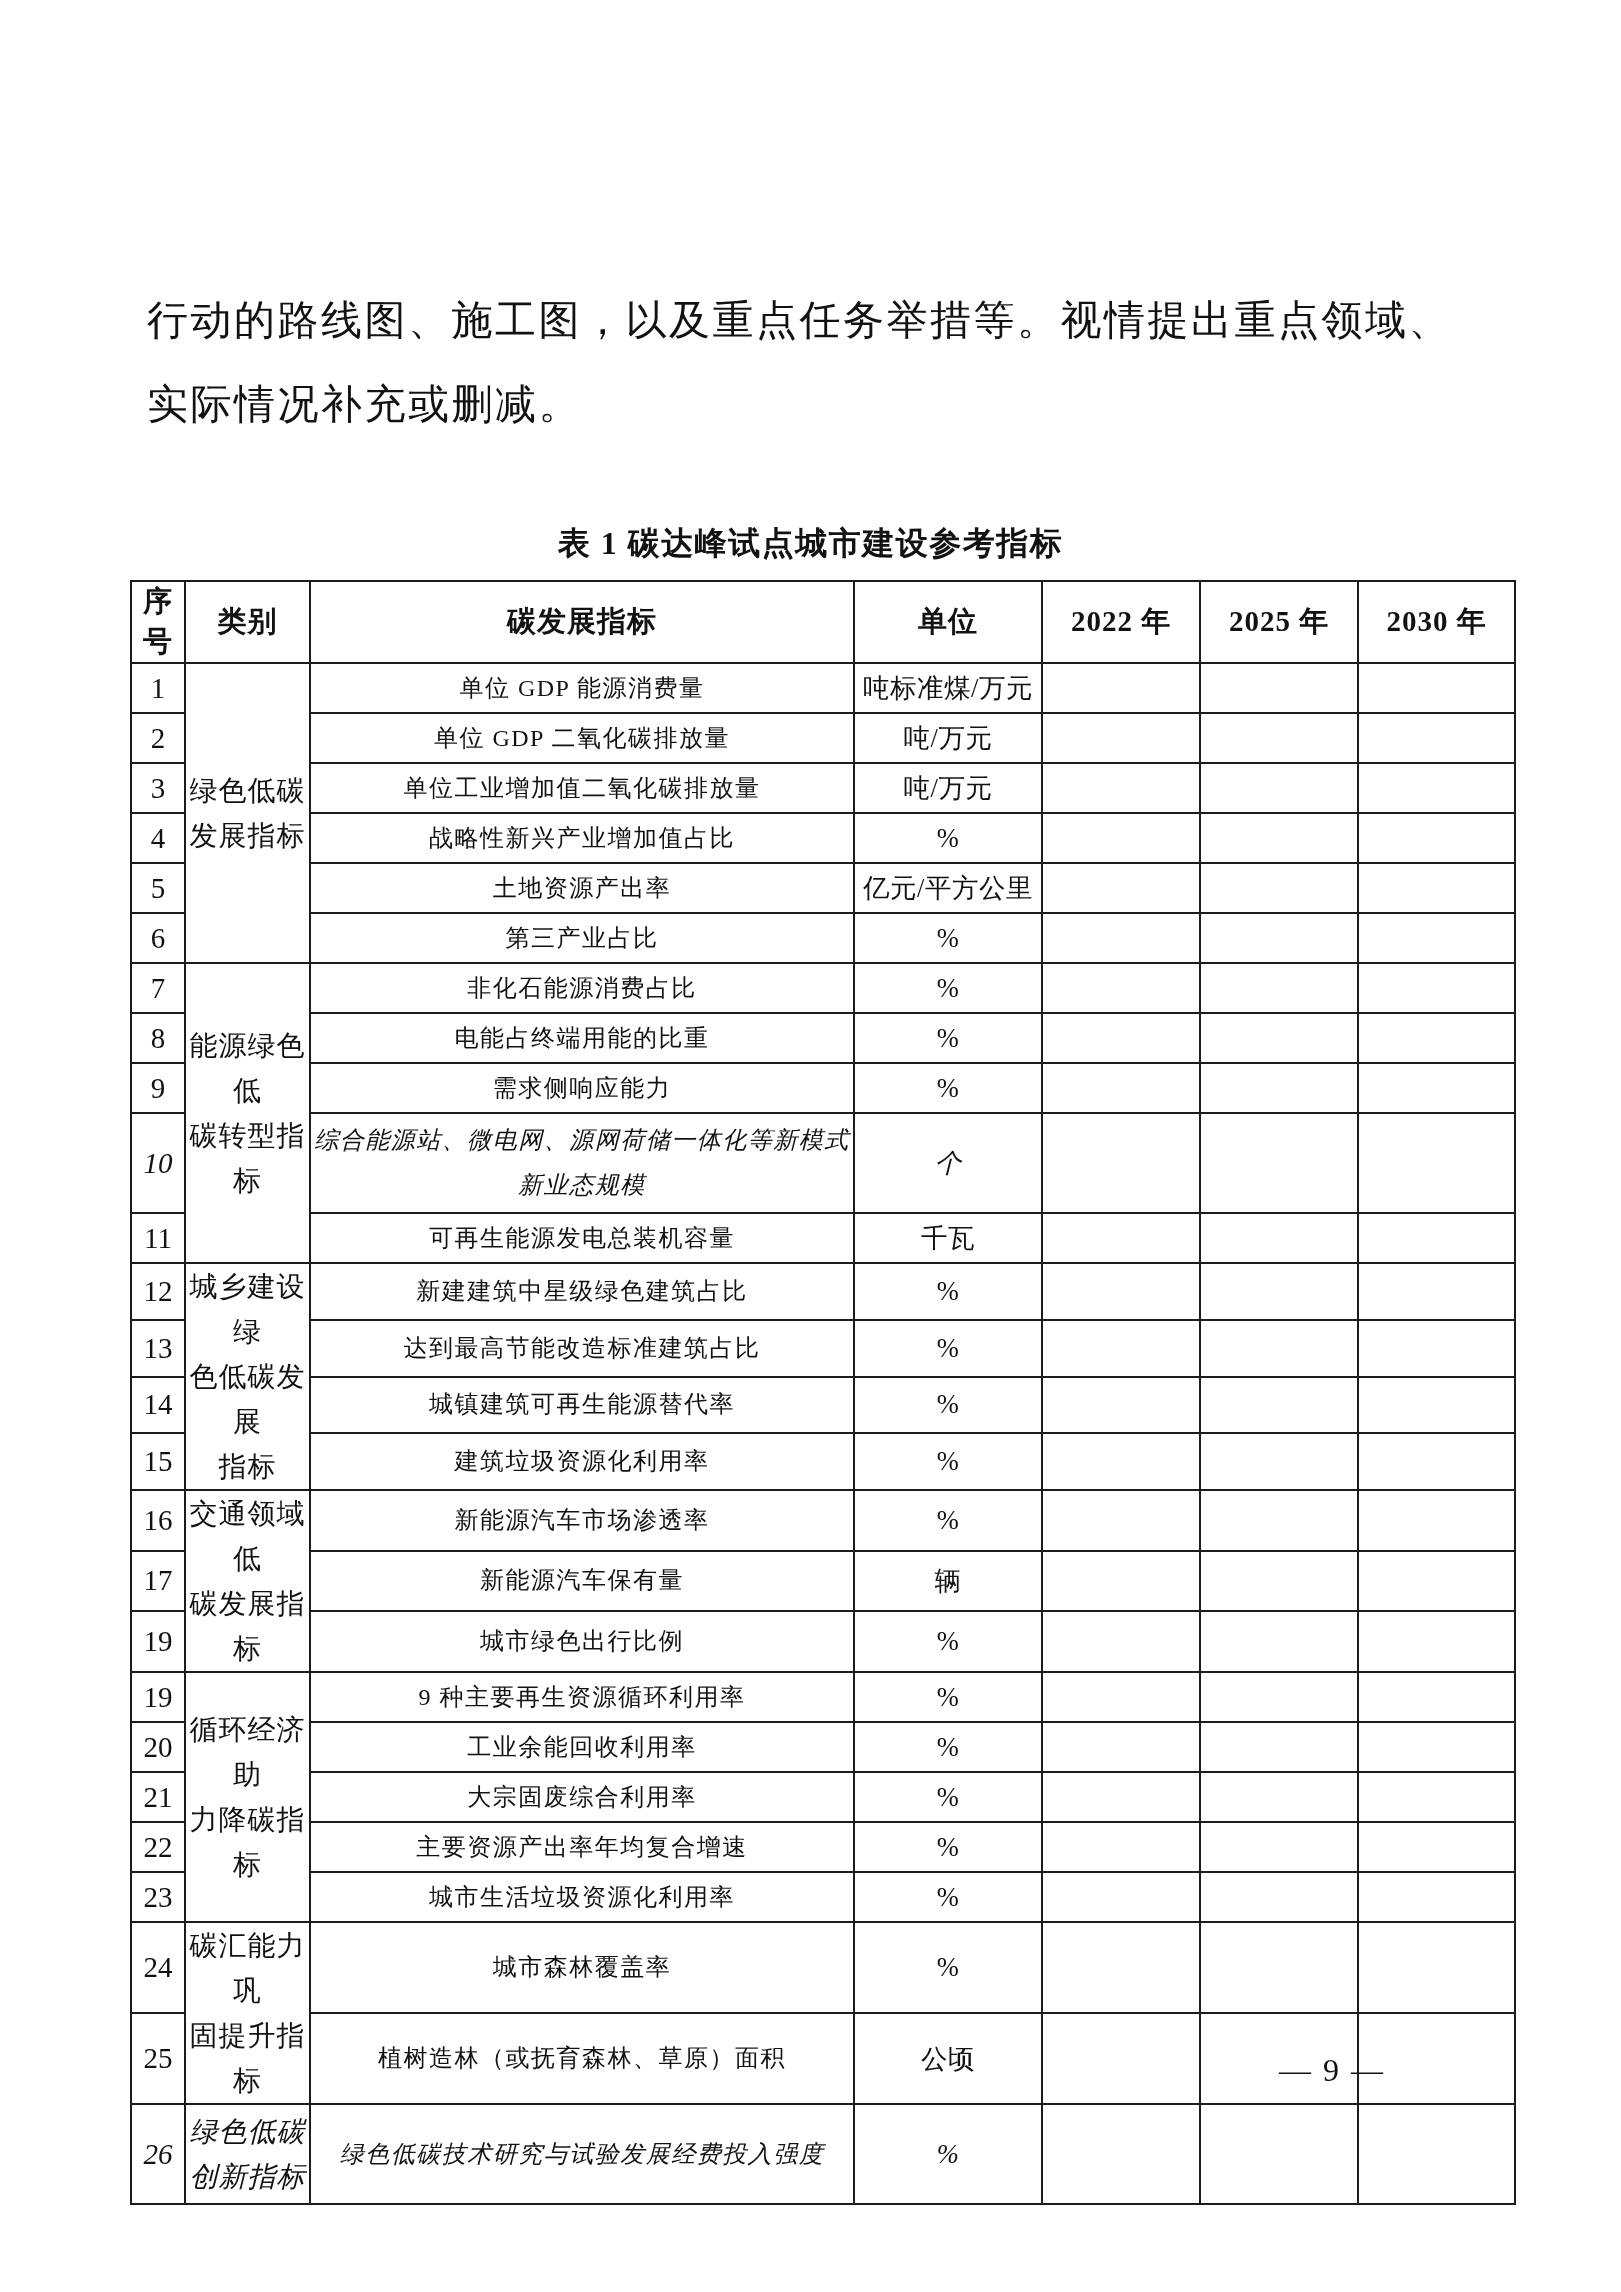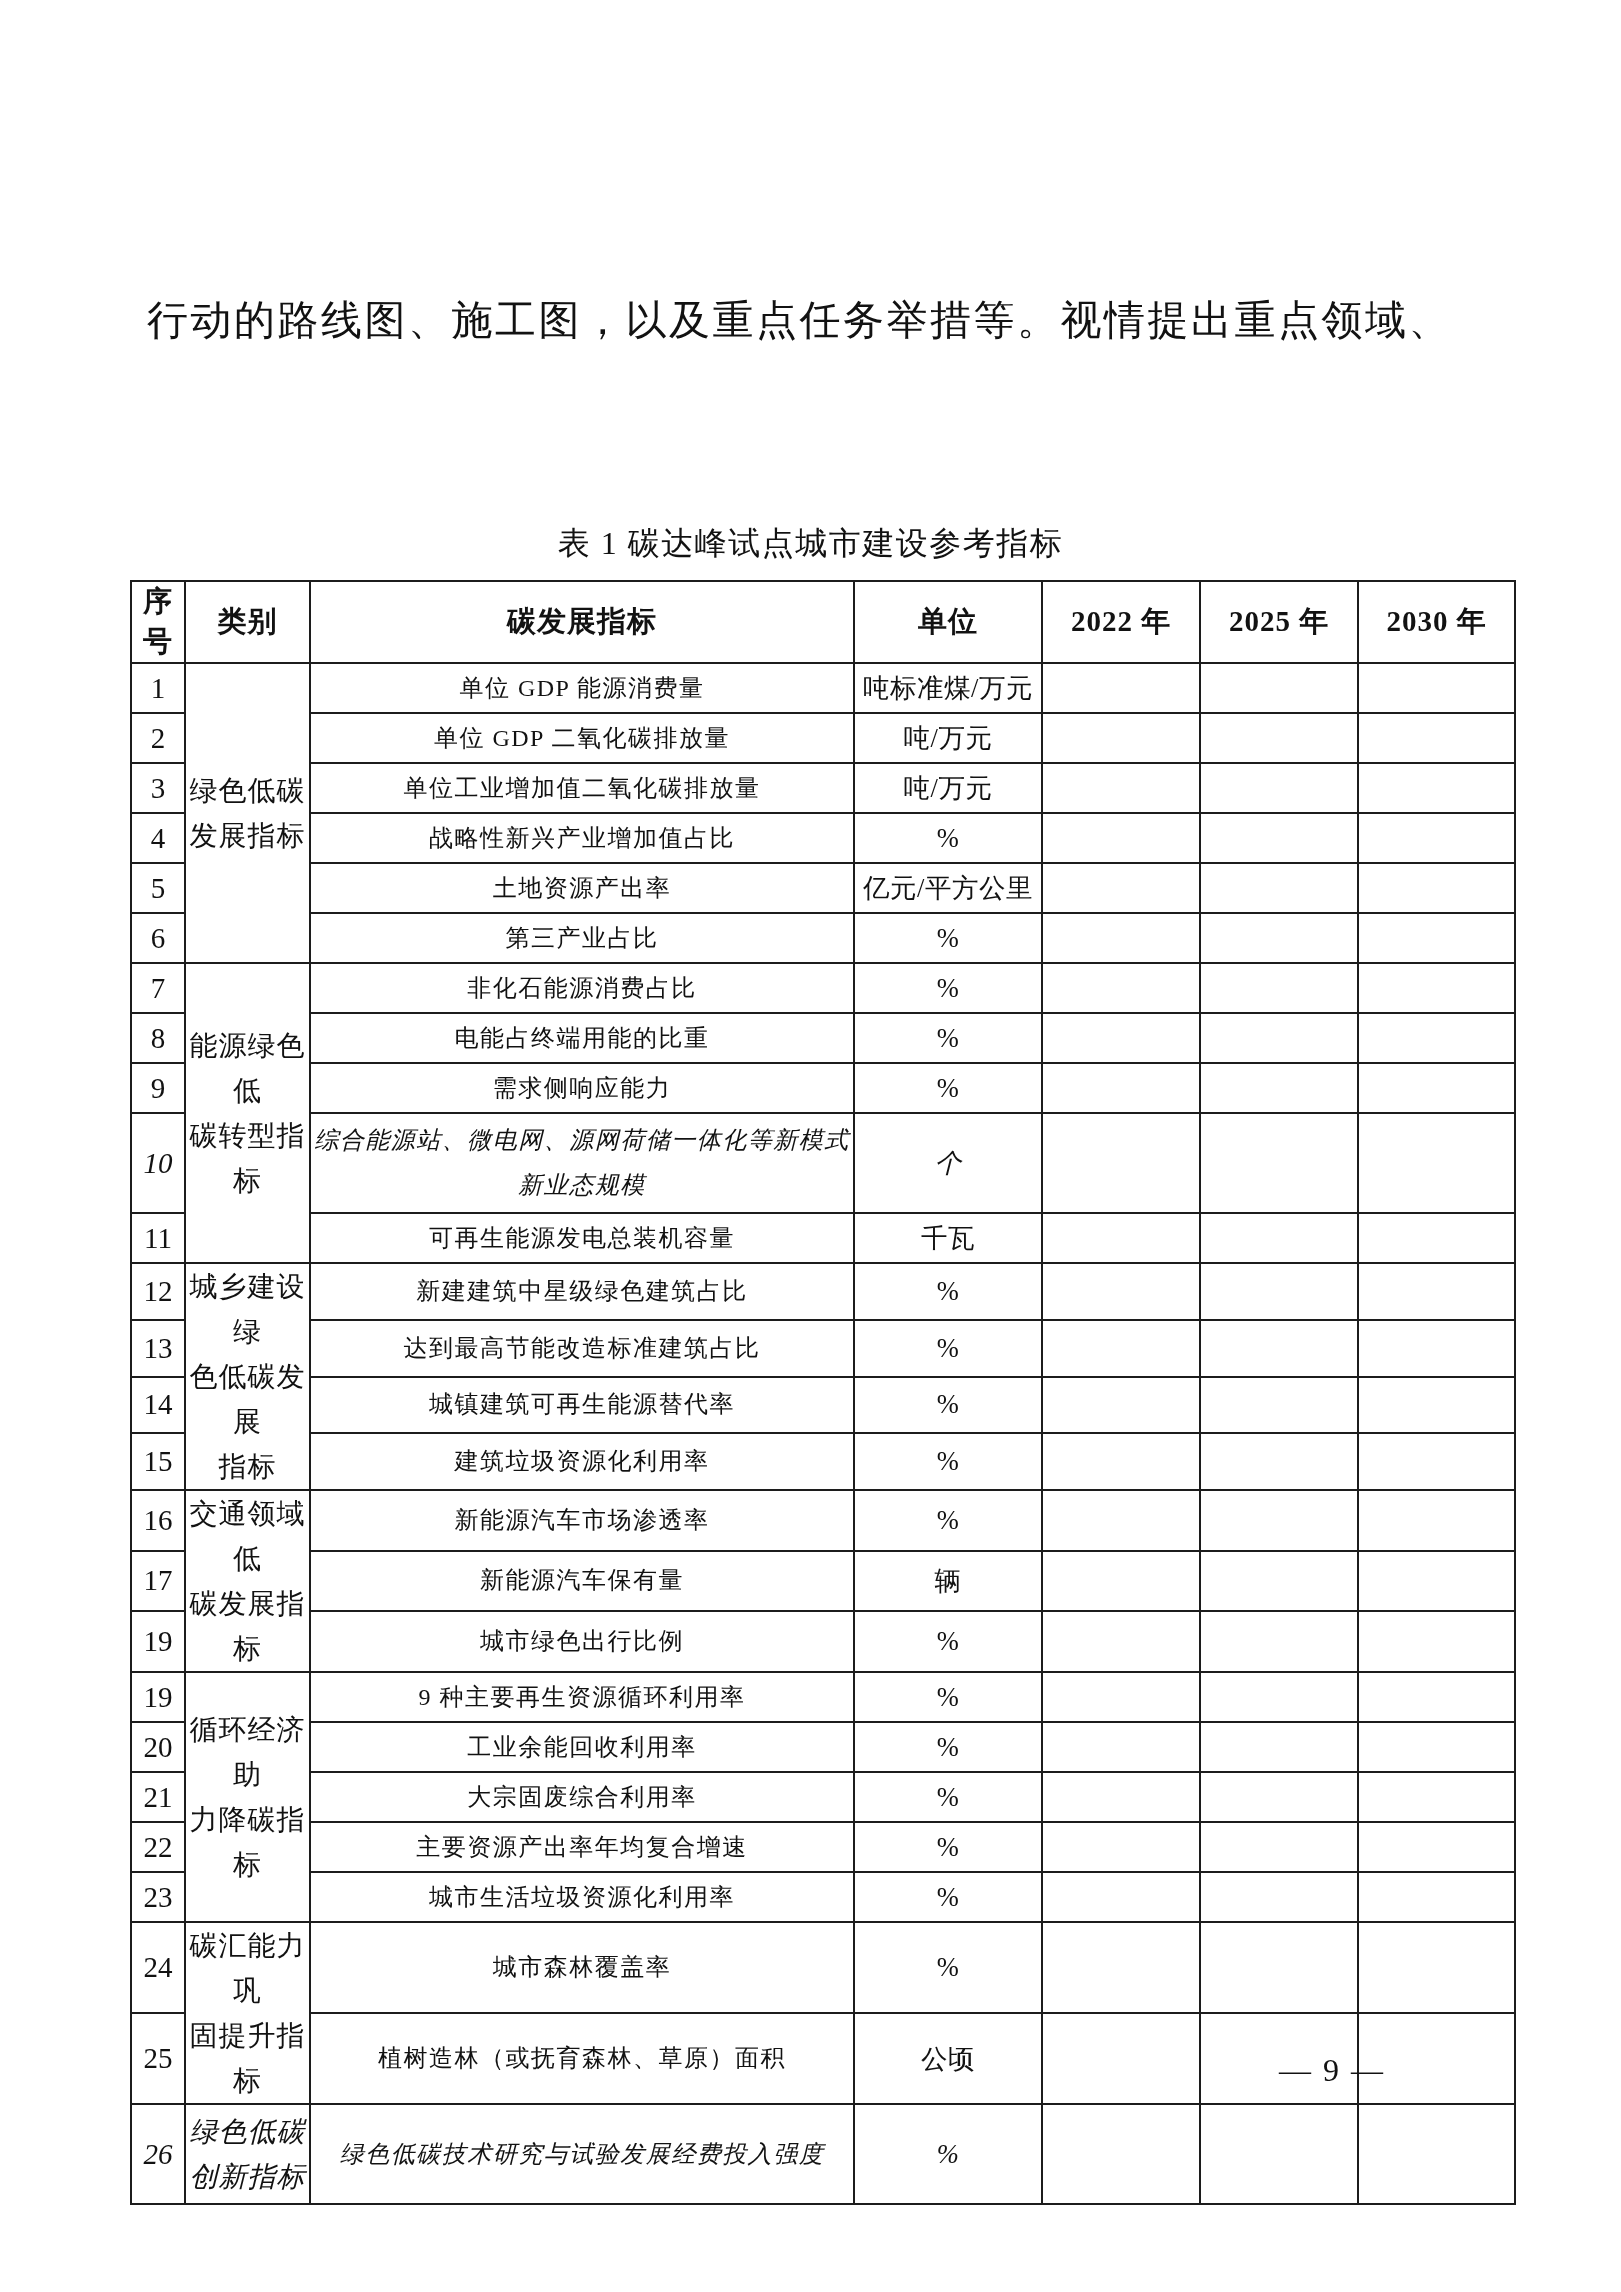--- a/index.html
+++ b/index.html
@@ -8,21 +8,21 @@
     font-family:"Liberation Serif","DejaVu Serif",serif;color:#121212;
     overflow:hidden;
   }
   .para{position:absolute;left:147px;top:278px;width:1343px;}
   .para .line{
     font-size:41px;line-height:84px;height:84px;letter-spacing:2.5px;
     white-space:nowrap;
   }
   .tbl-title{
     position:absolute;top:522px;left:0;width:100%;text-align:center;
-    font-size:32px;font-weight:normal;letter-spacing:1.5px;
+    font-size:32px;font-weight:bold;letter-spacing:1.5px;
   }
   table.main{
     position:absolute;top:580px;left:130px;width:1384px;
     border-collapse:collapse;table-layout:fixed;
     border:2.9px solid #1c1c1c;
   }
   table.main th,table.main td{
     border:2px solid #1c1c1c;text-align:center;vertical-align:middle;
     padding:0;overflow:hidden;
   }
@@ -38,20 +38,21 @@
   .page-num{
     position:absolute;top:2052px;left:1279px;font-size:32px;letter-spacing:2px;
     white-space:nowrap;
   }
 </style>
 </head>
 <body>
 
 <div class="para">
   <div class="line">行动的路线图、施工图，以及重点任务举措等。视情提出重点领域、</div>
+  <div class="line">实际情况补充或删减。</div>
 </div>
 
 <div class="tbl-title">表 1 碳达峰试点城市建设参考指标</div>
 
 <table class="main">
   <colgroup>
     <col style="width:54px">
       <col style="width:125px">
       <col style="width:544px">
     <col style="width:188px">

